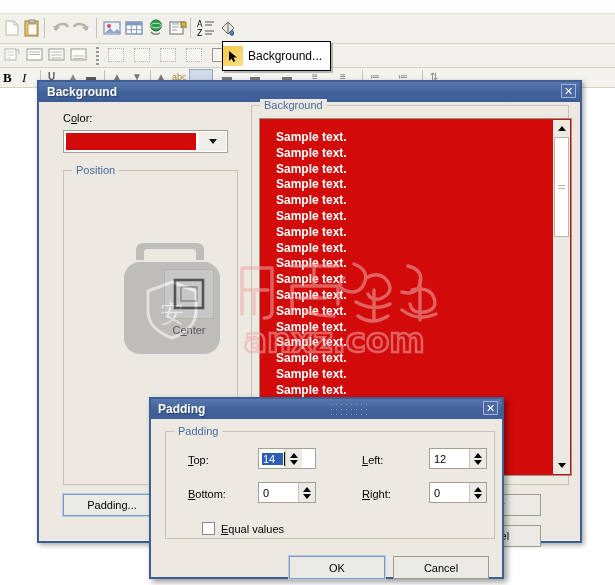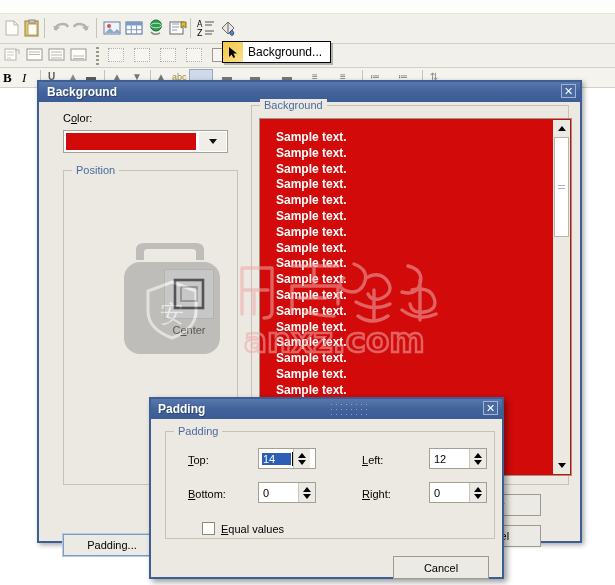--- a/index.html
+++ b/index.html
@@ -28,21 +28,21 @@
   .dotcol{position:absolute;top:3px;width:3px;height:18px;
     background:repeating-linear-gradient(to bottom,#9b9789 0 2px,transparent 2px 4px);}
 
   
   .fmt{position:absolute;top:3px;color:#5b5b5b;font-size:10px;line-height:12px;}
   .fmt-b{position:absolute;top:2px;left:3px;font-weight:bold;font-family:"Liberation Serif",serif;font-size:13px;}
   .fmt-i{position:absolute;top:2px;left:22px;font-style:italic;font-family:"Liberation Serif",serif;font-size:13px;}
   .fmt-hl{position:absolute;top:1px;left:189px;width:24px;height:17px;background:#cfd9ea;border:1px solid #9aa7bf;box-sizing:border-box;}
 
   
-  #tooltip{position:absolute;left:222px;top:41px;height:22px;
+  #tooltip{position:absolute;left:222px;top:41px;height:30px;
     background:#ffffff;border:1px solid #000;box-sizing:border-box;
     display:flex;align-items:center;padding:0 8px 0 0;
     font-size:12px;z-index:40;box-shadow:2px 2px 0 rgba(0,0,0,.25);}
   #tooltip .cursorbox{width:20px;height:20px;background:linear-gradient(135deg,#f6c643,#f9e08a);
     display:flex;align-items:center;justify-content:center;margin-right:5px;}
   #tooltip .tt-label{white-space:nowrap;}
 
   
   #bg-dialog{position:absolute;left:37px;top:80px;width:545px;height:463px;
     background:#ece9e2;border:2px solid #3d5e93;box-sizing:border-box;z-index:20;
@@ -101,21 +101,21 @@
   #sb-thumb{position:absolute;left:1px;top:17px;width:15px;height:100px;
     background:#fff;border:1px solid #b9b5aa;box-sizing:border-box;
     display:flex;align-items:center;justify-content:center;}
   #sb-thumb .grip{width:7px;height:5px;
     background:repeating-linear-gradient(to bottom,#b9b5aa 0 1px,transparent 1px 3px);}
 
   
   .btn{background:#eceae4;border:1px solid #9d9a90;box-sizing:border-box;
     font-size:11px;display:flex;align-items:center;justify-content:center;
     font-family:"Liberation Sans",sans-serif;color:#000;}
-  .btn.focus{border:1px solid #7d9cc4;outline:1px solid #b8c9e0;margin-top:40px;}
+  .btn.focus{border:1px solid #7d9cc4;outline:1px solid #b8c9e0;}
   #padding-btn{position:absolute;left:22px;top:392px;width:98px;height:22px;}
   #clear-btn{position:absolute;left:402px;top:392px;width:98px;height:22px;color:#a9a69c;}
   #ok-btn-bg{position:absolute;left:296px;top:423px;width:98px;height:22px;}
   #cancel-btn-bg{position:absolute;left:402px;top:423px;width:98px;height:22px;}
 
   
   #padding-dialog{position:absolute;left:149px;top:397px;width:355px;height:182px;
     background:#ece9e2;border:2px solid #3d5e93;box-sizing:border-box;z-index:60;
     box-shadow:3px 3px 6px rgba(0,0,0,.4);}
   #pad-titlebar{position:absolute;left:0;top:0;width:100%;height:20px;
@@ -126,21 +126,21 @@
   #pad-dots{position:absolute;left:178px;top:3px;width:40px;height:14px;
     background-image:radial-gradient(#8ea6ce 0.8px,transparent 0.9px);
     background-size:5px 5px;opacity:.95;}
   #pad-body{position:absolute;left:2px;top:20px;right:2px;bottom:2px;background:#ece9e2;}
   #pad-group{left:12px;top:12px;width:330px;height:108px;}
 
   .spin{position:absolute;height:21px;background:#fff;border:1px solid #a5a096;
     box-sizing:border-box;display:flex;align-items:center;}
   .spin .val{flex:1;padding-left:4px;font-size:11px;font-family:"Liberation Sans",sans-serif;}
   .spin .val.sel{background:#2c5fb3;color:#fff;display:inline-block;
-    flex:none;margin-left:3px;padding:0 16px 0 1px;}
+    flex:none;margin-left:3px;padding:0 8px 0 1px;}
   .spin .caret{width:1px;height:14px;background:#000;margin-left:1px;}
   .spin .spinbtns{width:16px;height:19px;background:#eceae4;border-left:1px solid #cbc7bb;
     display:flex;flex-direction:column;align-items:center;justify-content:center;}
   .spin .spinbtns .tri-up{margin-bottom:2px;}
 
   #pad-check{position:absolute;left:36px;top:90px;display:flex;align-items:center;}
   #pad-check .cbox{width:13px;height:13px;background:#fff;border:1px solid #8c887d;
     box-sizing:border-box;margin-right:6px;}
   #ok-btn-pad{position:absolute;left:136px;top:137px;width:96px;height:23px;}
   #cancel-btn-pad{position:absolute;left:240px;top:137px;width:96px;height:23px;}

